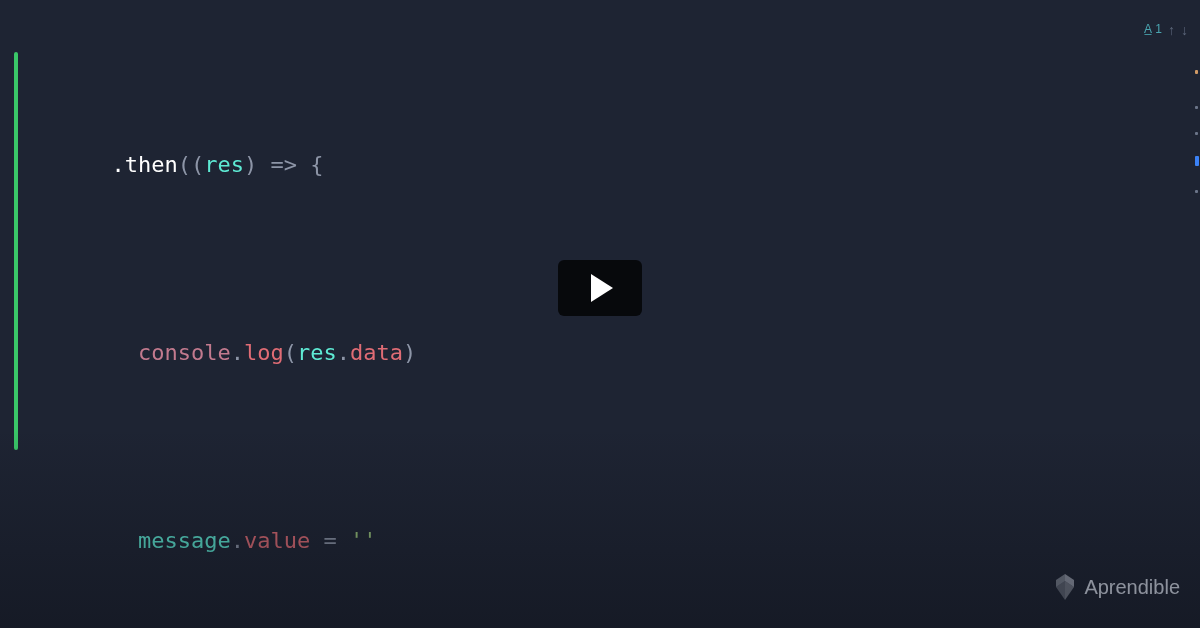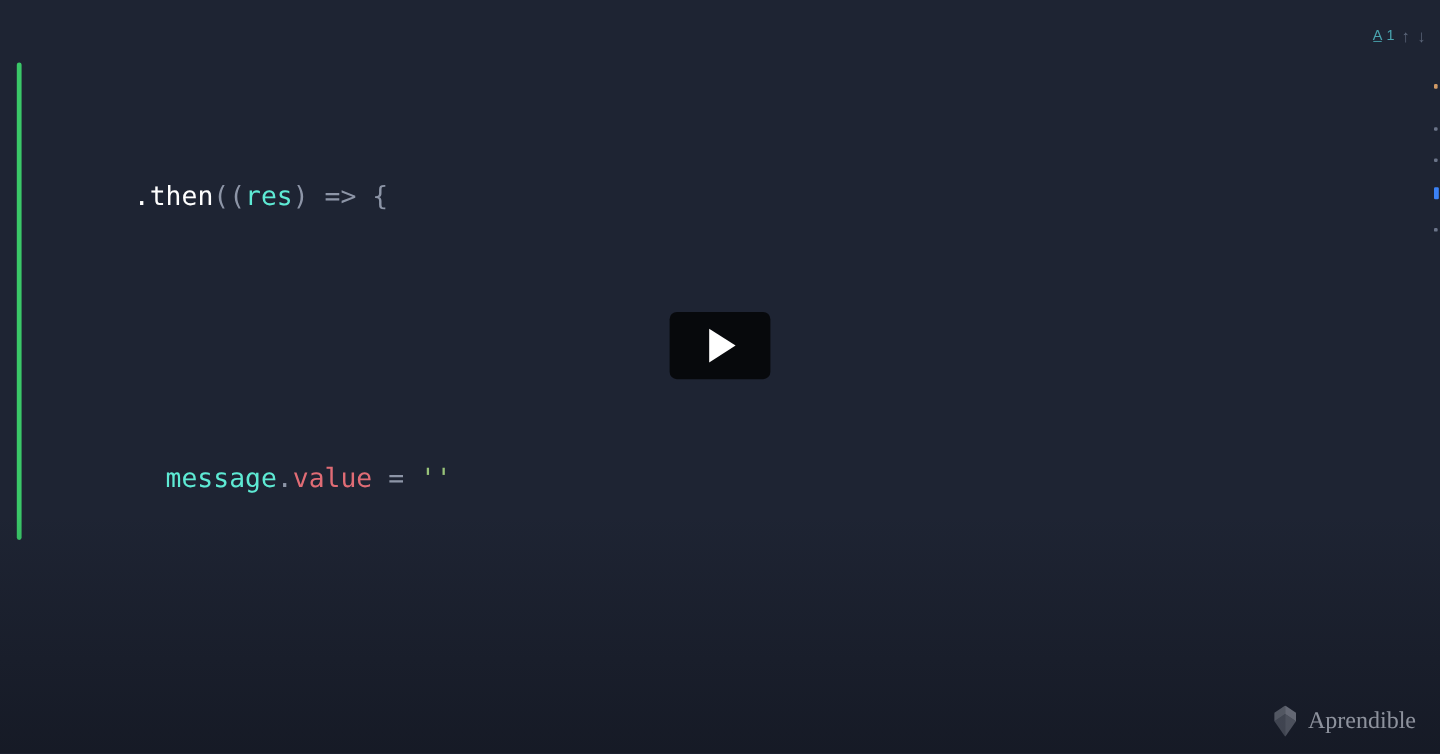--- a/index.html
+++ b/index.html
@@ -88,26 +88,26 @@
     border-left: 22px solid #fff;
     border-top: 14px solid transparent;
     border-bottom: 14px solid transparent;
     margin-left: 4px;
   }
 
   
   .watermark {
     position: absolute;
     right: 20px;
-    bottom: 14px;
+    bottom: 28px;
     display: flex;
     align-items: center;
     gap: 8px;
     color: rgba(220,225,235,0.6);
-    font-family: Liberation Serif, serif;
+    font-family: Liberation Sans, sans-serif;
     font-size: 20px;
     font-weight: 300;
   }
   .watermark svg { opacity: 0.6; }
 
   
   .vignette {
     position: absolute;
     left: 0; right: 0; bottom: 0;
     height: 200px;
@@ -118,20 +118,21 @@
 </head>
 <body>
 
 <div class="editor">
   <div class="gutter-indicator"></div>
 
   <div class="code">
     
     <div class="line">  <span class="c-method">.then</span><span class="c-punc">((</span><span class="c-def">res</span><span class="c-punc">)</span> <span class="c-punc">=&gt;</span> <span class="c-punc">{</span></div>
     
+    <div class="line">    <span class="c-obj">console</span><span class="c-punc">.</span><span class="c-prop">log</span><span class="c-punc">(</span><span class="c-def">res</span><span class="c-punc">.</span><span class="c-prop">data</span><span class="c-punc">)</span></div>
     
     <div class="line">    <span class="c-def">message</span><span class="c-punc">.</span><span class="c-prop">value</span> <span class="c-punc">=</span> <span class="c-str">''</span></div>
     
     
     
     
     
     
     
     

